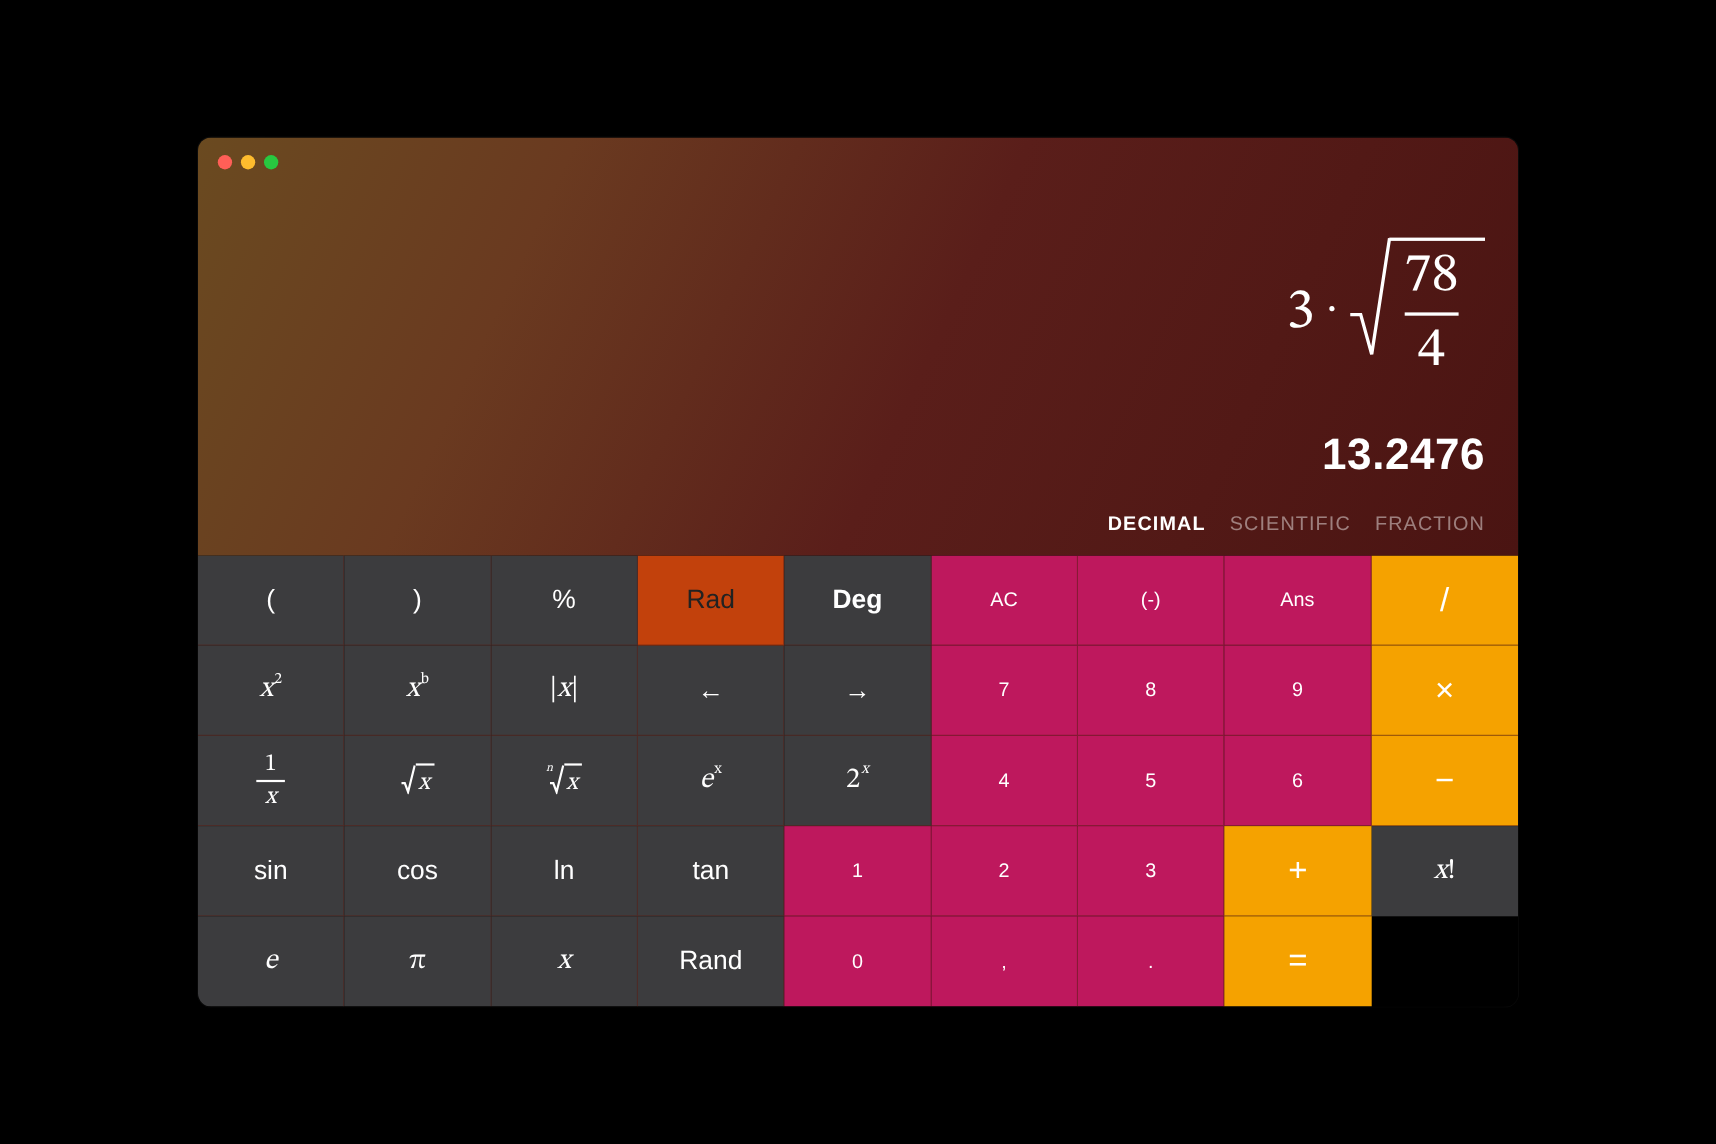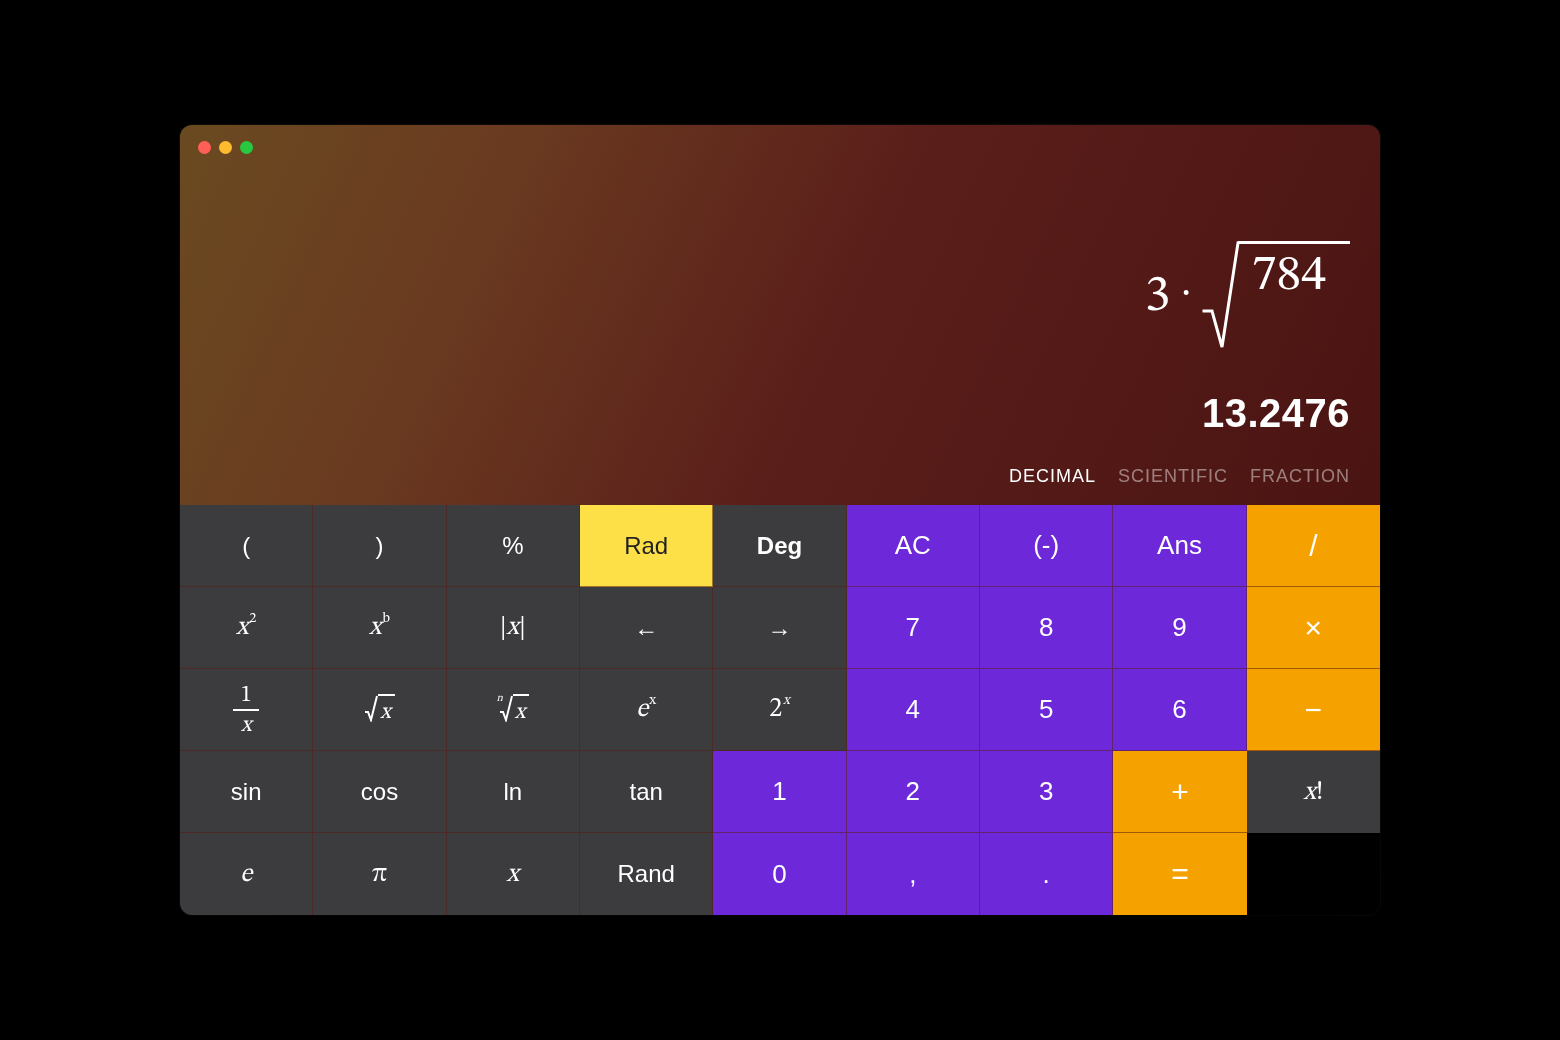--- a/index.html
+++ b/index.html
@@ -57,21 +57,21 @@
     line-height: 1;
   }
   .expr-3 { font-size: 52px; margin-right: 8px; }
   .expr-dot { font-size: 40px; margin: 0 10px 6px 2px; }
   .sqrt-wrap { display: flex; align-items: flex-start; }
   .radical-svg { width: 38px; height: 110px; flex: none; margin-right: -2px; }
   .radicand {
     border-top: 3px solid #fff;
     padding: 6px 24px 6px 14px;
     display: flex;
-    flex-direction: row;
+    flex-direction: column;
     align-items: center;
   }
   .frac-num, .frac-den { font-size: 50px; line-height: 1.05; }
   .frac-bar { width: 100%; height: 3px; background: #fff; margin: 6px 0; }
 
   .result {
     align-self: flex-end;
     font-size: 40px;
     font-weight: 600;
     margin-bottom: 30px;
@@ -85,21 +85,21 @@
     gap: 22px;
     font-size: 18px;
     letter-spacing: 1px;
   }
   .format-tab {
     color: rgba(255,255,255,0.45);
     cursor: pointer;
   }
   .format-tab.active {
     color: #fff;
-    font-weight: 400;
+    font-weight: 700;
   }
 
   .keypad {
     flex: 1;
     display: grid;
     grid-template-columns: repeat(9, 1fr);
     grid-template-rows: repeat(5, 1fr);
     background: #000;
   }
   .key {
@@ -108,24 +108,24 @@
     justify-content: center;
     font-size: 24px;
     color: #fff;
     border-right: 1px solid rgba(90,30,20,0.55);
     border-bottom: 1px solid rgba(90,30,20,0.55);
     cursor: pointer;
     user-select: none;
     font-weight: 400;
   }
   .key.sci { background: #3c3c3e; }
-  .key.num { background: #6d28d9; font-size: 26px; }
+  .key.num { background: #be185d; font-size: 18px; }
   .key.op  { background: #f5a200; font-size: 30px; border-right: none; }
   .key.op:last-row { border-bottom: none; }
-  .key.highlight { background: #fde047; color: #222; }
+  .key.highlight { background: #c2410c; color: #222; }
   .key.bold { font-weight: 700; }
 
   .key .math {
     font-family: "STIX Two Math", "Cambria Math", "Times New Roman", serif;
     font-style: italic;
     font-size: 26px;
     display: inline-flex;
     align-items: center;
   }
   .key .math sup {

